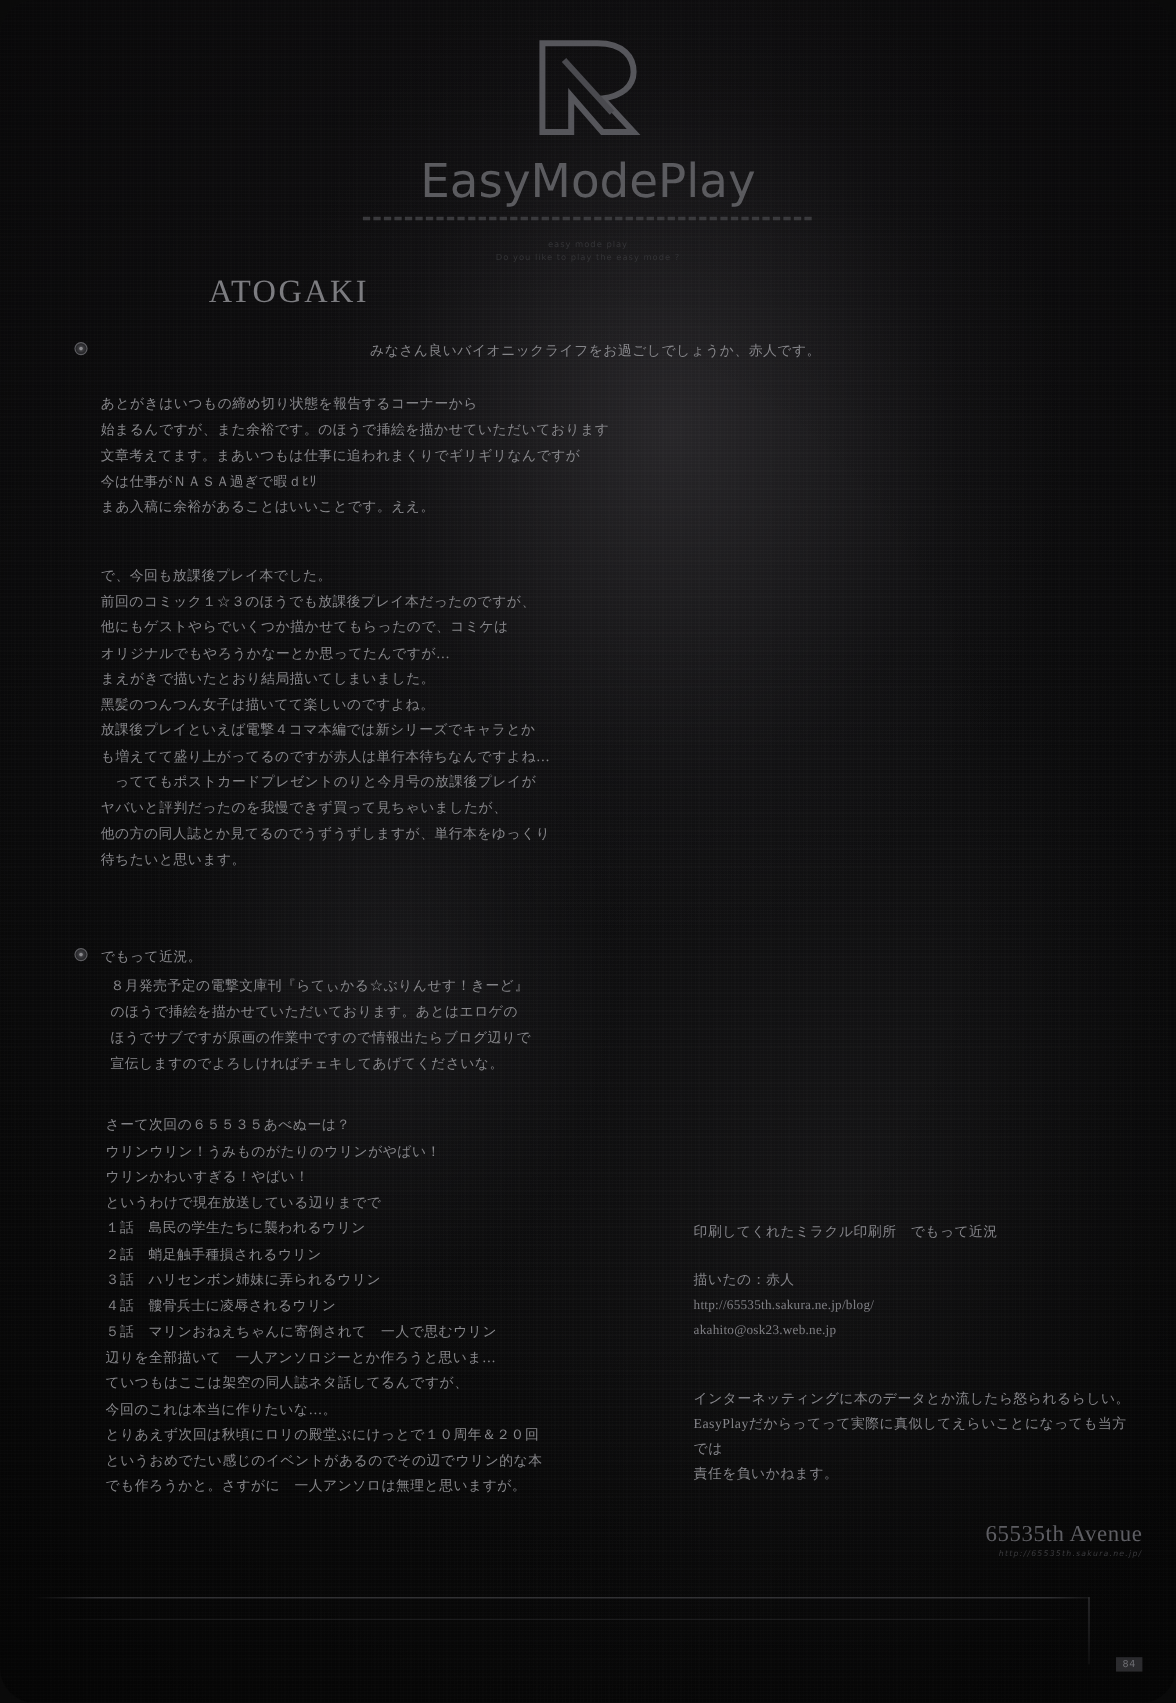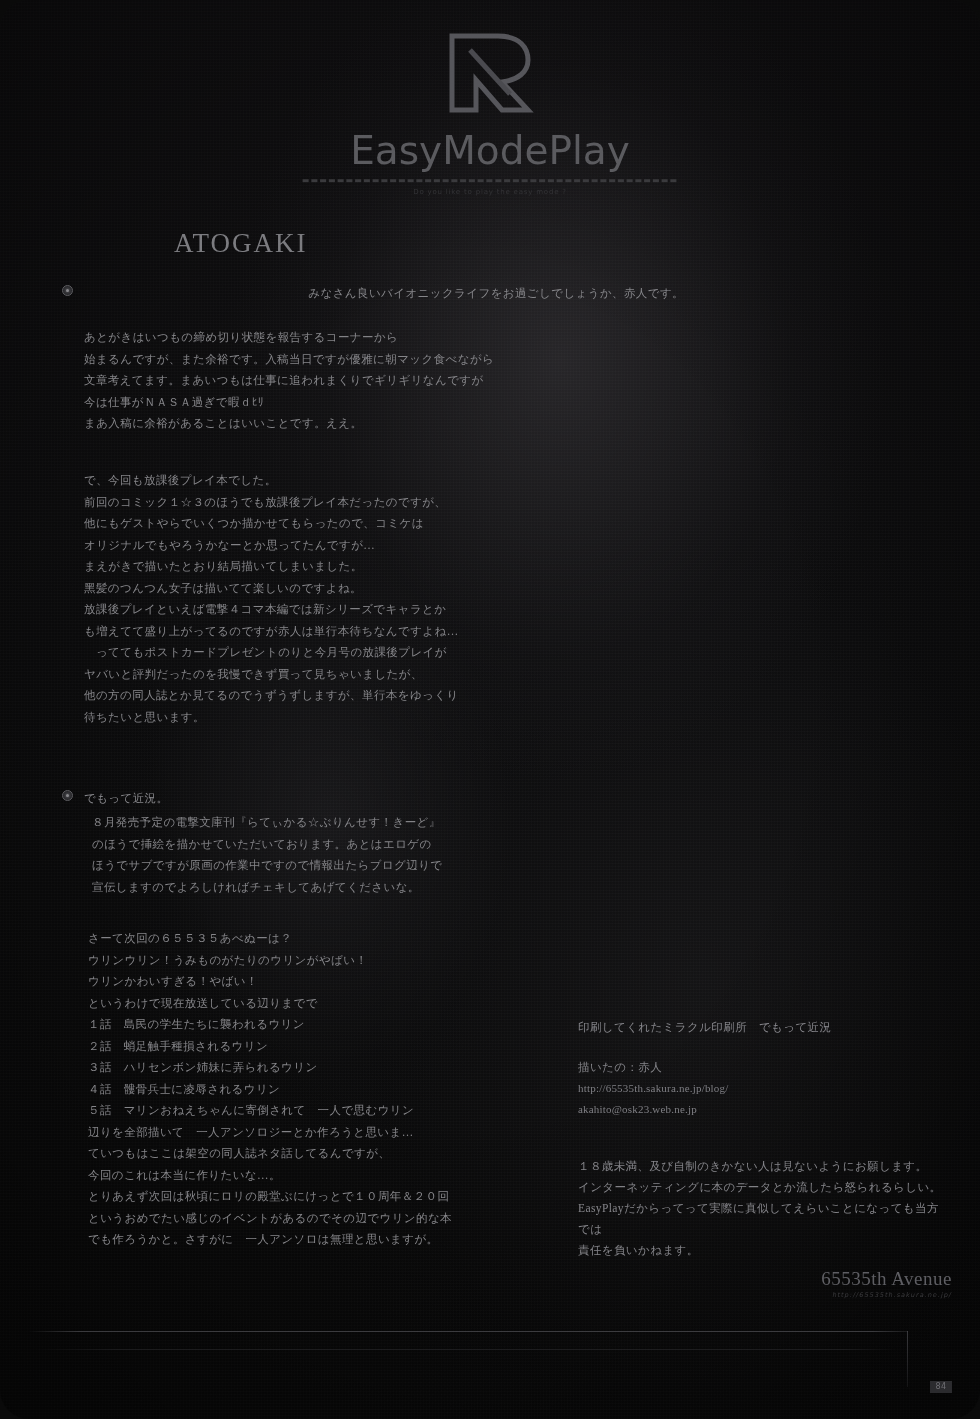--- a/index.html
+++ b/index.html
@@ -211,32 +211,33 @@
 
   <div id="logo-block" class="layer">
     <div id="logo-mark">
       <svg width="108" height="86" viewBox="0 0 108 86">
         <path d="M16 6 H62 C84 6 92 18 92 30 C92 42 82 50 66 52 L92 80 H66 L40 50 L40 80 H16 Z" fill="none" stroke="#56565b" stroke-width="5"></path>
         <path d="M34 20 L74 64" fill="none" stroke="#4a4a4f" stroke-width="5"></path>
       </svg>
     </div>
     <div id="logo-word">EasyModePlay</div>
     <div id="logo-sub1">▬▬▬▬▬▬▬▬▬▬▬▬▬▬▬▬▬▬▬▬▬▬▬▬▬▬▬▬▬▬▬▬▬▬▬▬▬▬▬▬▬▬▬</div>
+    <div id="logo-sub2">easy mode play</div>
     <div id="logo-sub3">Do you like to play the easy mode ?</div>
   </div>
 
   <div id="atogaki-title" class="layer">ATOGAKI</div>
 
   <div id="greeting" class="layer" style="position:absolute;">
     <span class="bullet"></span>
     <div class="bodytext">みなさん良いバイオニックライフをお過ごしでしょうか、赤人です。</div>
   </div>
 
   <div id="para1" class="layer bodytext">あとがきはいつもの締め切り状態を報告するコーナーから
-始まるんですが、また余裕です。入稿当日ですが優雅に朝マック食べながら
+始まるんですが、また余裕です。のほうで挿絵を描かせていただいております
 文章考えてます。まあいつもは仕事に追われまくりでギリギリなんですが
 今は仕事がＮＡＳＡ過ぎで暇ｄﾋﾘ
 まあ入稿に余裕があることはいいことです。ええ。</div>
 
   <div id="para2" class="layer bodytext">で、今回も放課後プレイ本でした。
 前回のコミック１☆３のほうでも放課後プレイ本だったのですが、
 他にもゲストやらでいくつか描かせてもらったので、コミケは
 オリジナルでもやろうかなーとか思ってたんですが…
 まえがきで描いたとおり結局描いてしまいました。
 黑髪のつんつん女子は描いてて楽しいのですよね。
@@ -278,21 +279,20 @@
     <div class="colo-block">
       <div class="colo-line">印刷してくれたミラクル印刷所　でもって近況</div>
     </div>
     <div class="colo-gap"></div>
     <div class="colo-block">
       <div class="colo-line">描いたの：赤人</div>
       <div class="colo-line url">http://65535th.sakura.ne.jp/blog/</div>
       <div class="colo-line url">akahito@osk23.web.ne.jp</div>
     </div>
     <div id="notice">
-      <div class="colo-line">１８歳未満、及び自制のきかない人は見ないようにお願します。</div>
       <div class="colo-line">インターネッティングに本のデータとか流したら怒られるらしい。</div>
       <div class="colo-line">EasyPlayだからってって実際に真似してえらいことになっても当方では</div>
       <div class="colo-line">責任を負いかねます。</div>
     </div>
   </div>
 
   <div id="avenue" class="layer">
     <div id="avenue-main">65535th Avenue</div>
     <div id="avenue-sub">http://65535th.sakura.ne.jp/</div>
   </div>

